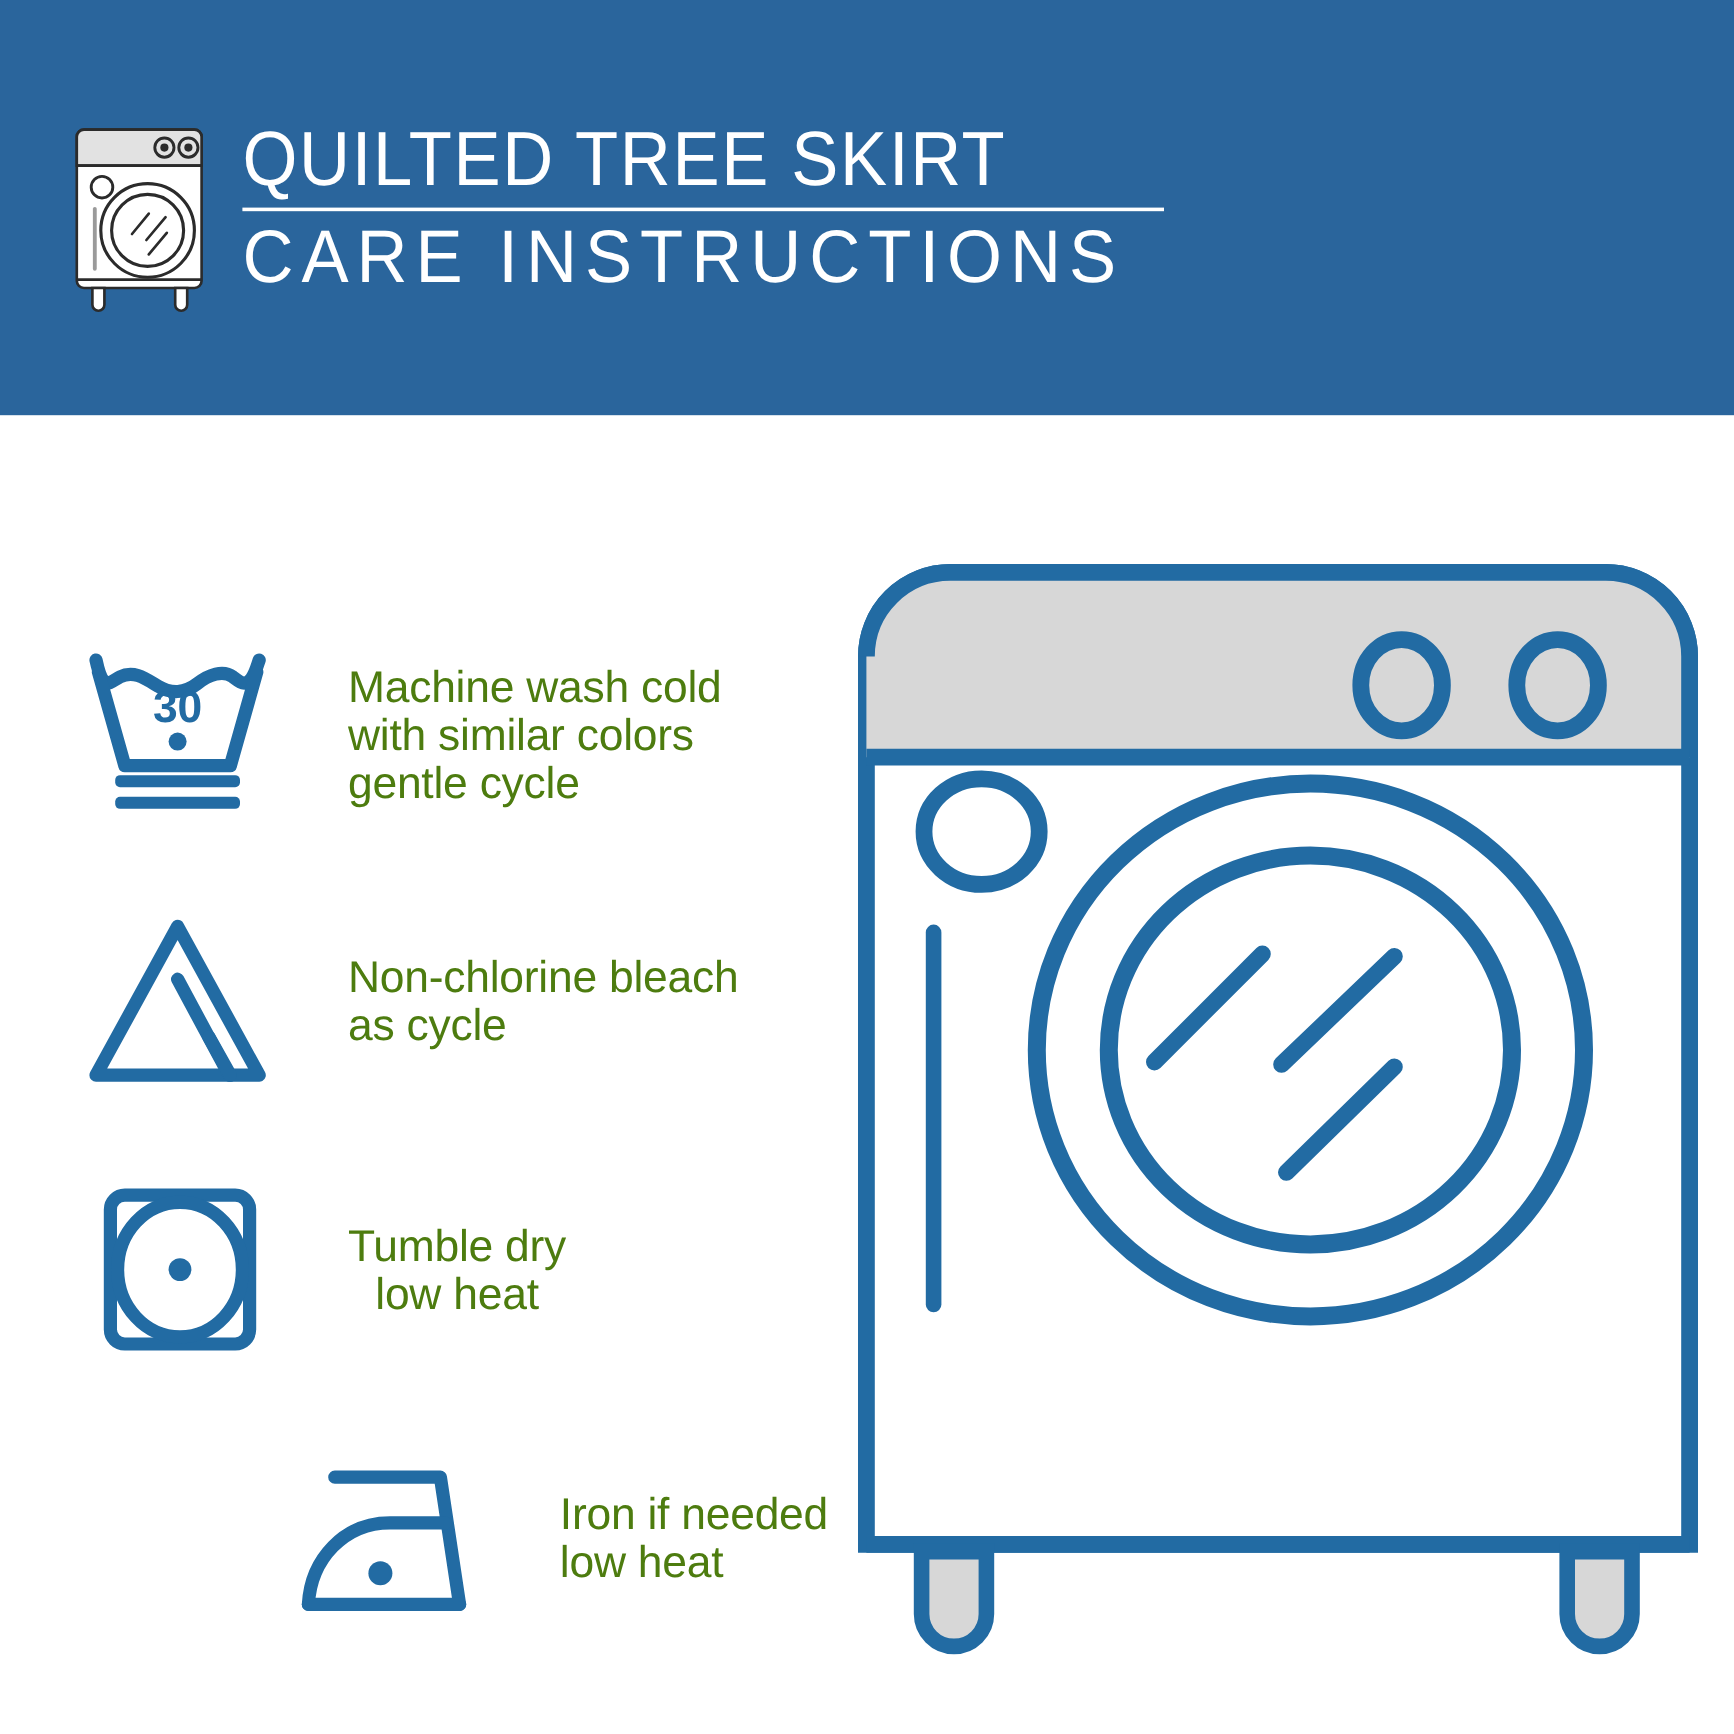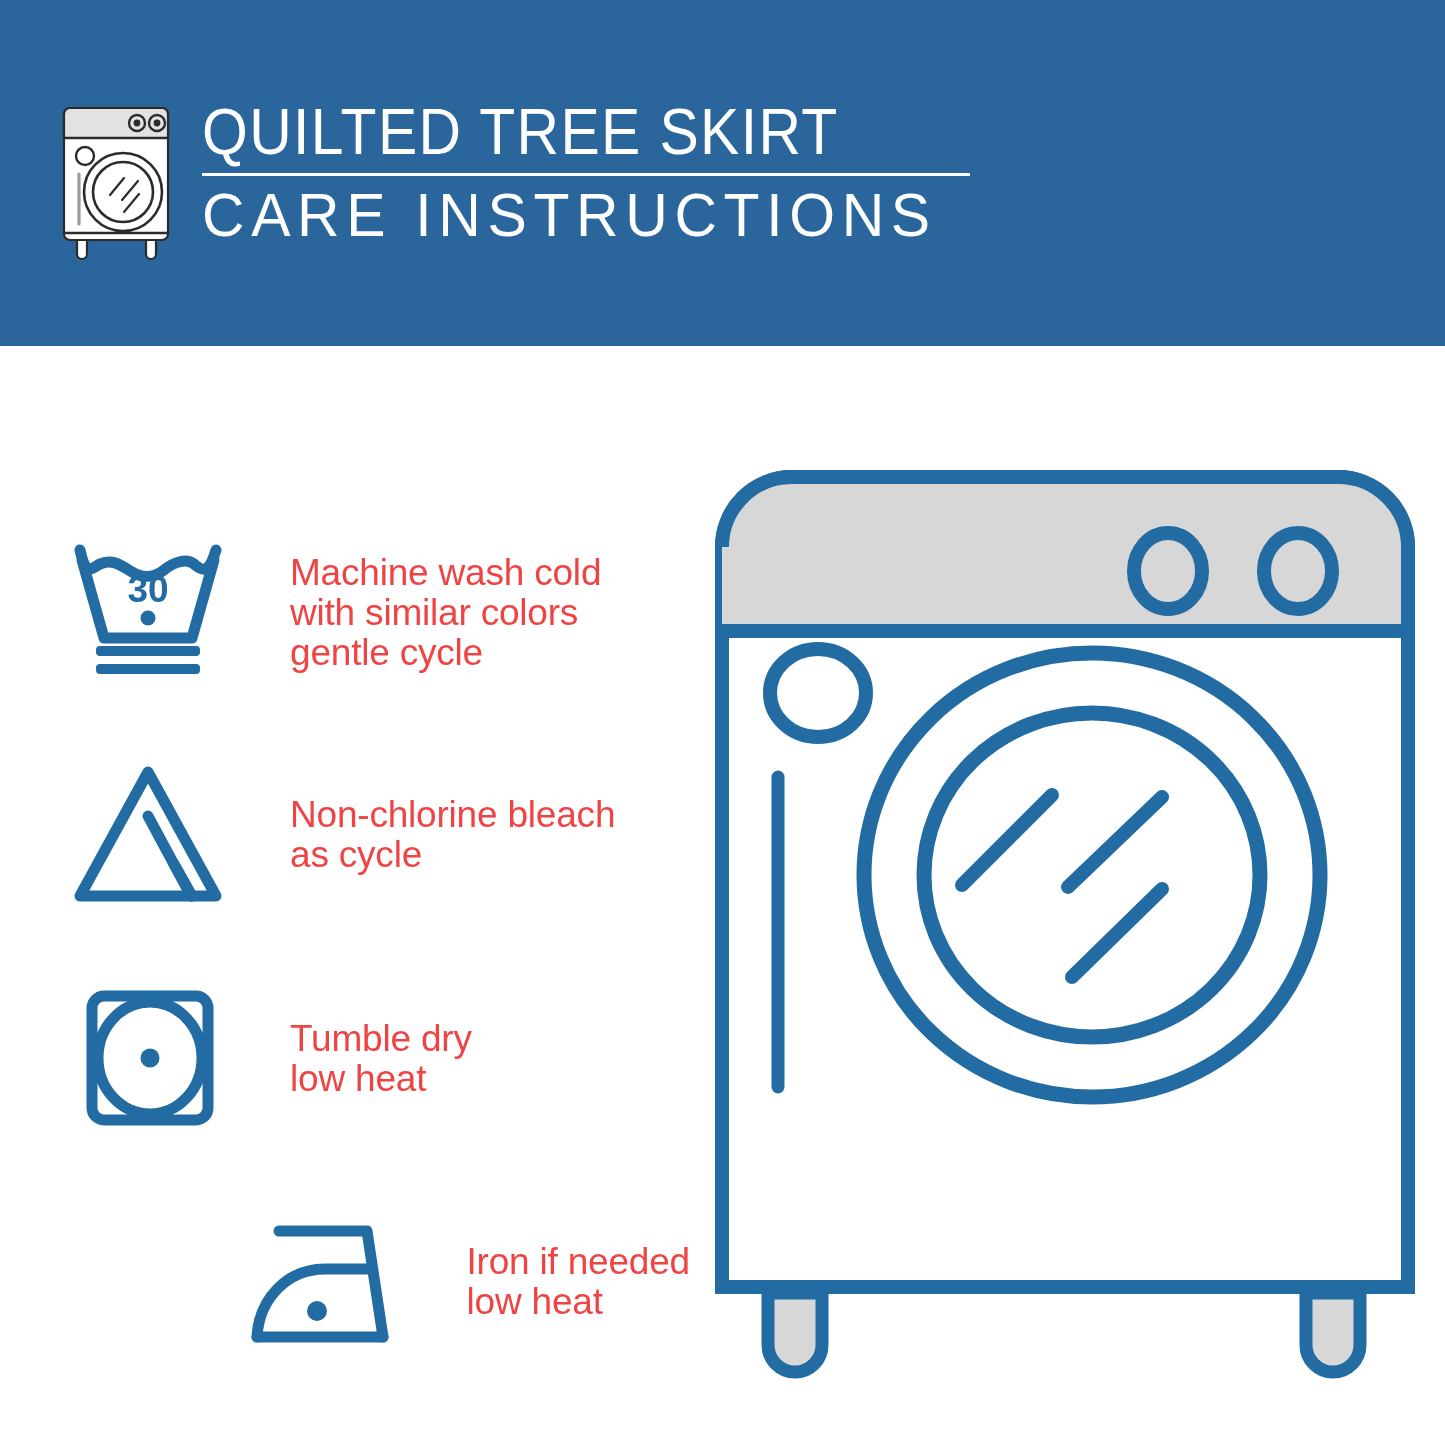--- a/index.html
+++ b/index.html
@@ -86,32 +86,32 @@
   }
   .care-row {
     position: absolute;
     left: 70px;
     width: 620px;
     display: flex;
     align-items: center;
   }
   .care-row-0 { top: 148px; }
   .care-row-1 { top: 370px; }
-  .care-row-2 { top: 594px; }
+  .care-row-2 { top: 594px; text-align: center; }
   .care-row-3 { top: 817px; justify-content: flex-end; }
 
   .care-symbol {
     width: 160px;
     height: 150px;
     flex: 0 0 auto;
     display: block;
   }
   .care-text {
     margin-left: 60px;
-    color: #ef4444;
+    color: #4d7c0f;
     font-size: 37px;
     line-height: 40px;
     font-weight: 400;
     letter-spacing: -0.2px;
     white-space: pre-line;
   }
 
   
   #washer-illustration {
     position: absolute;

